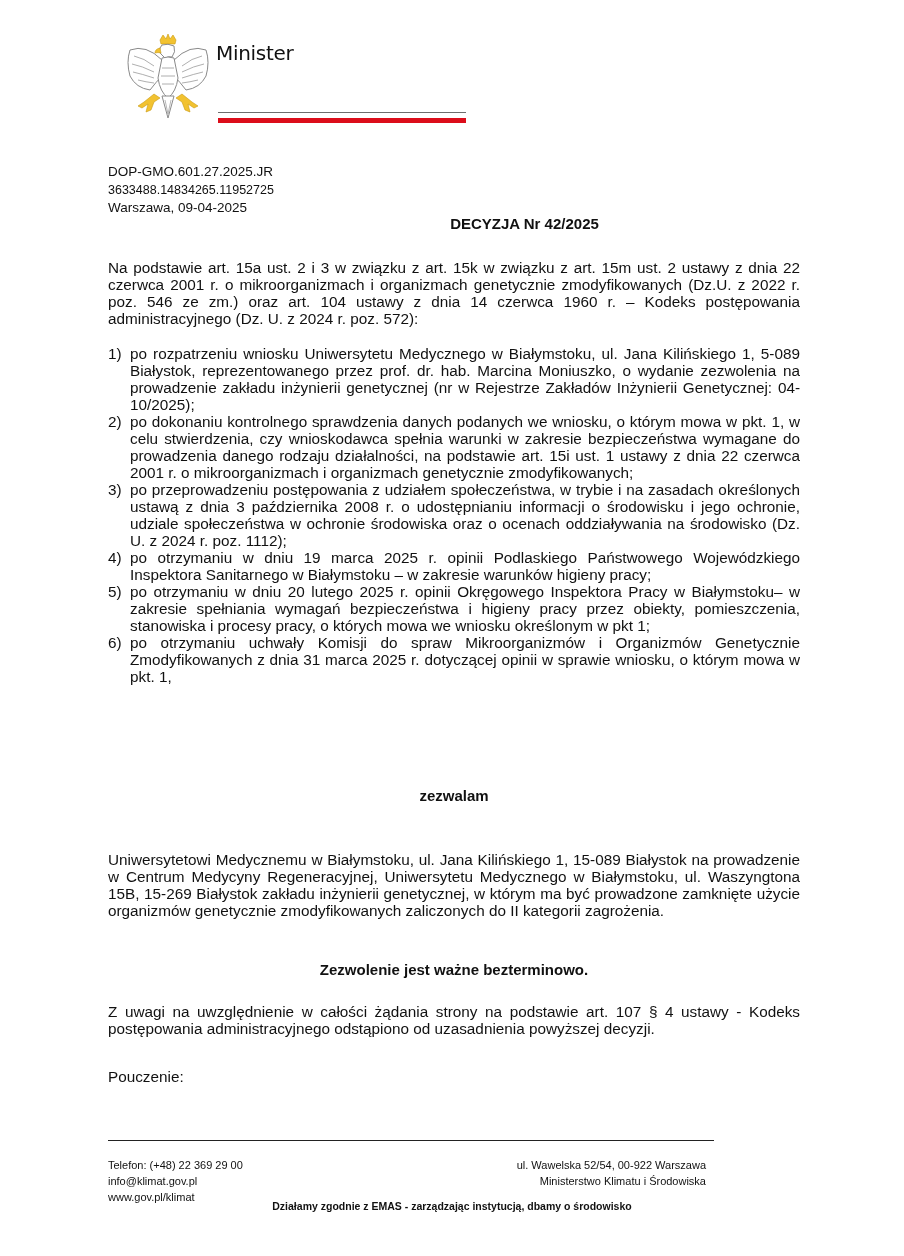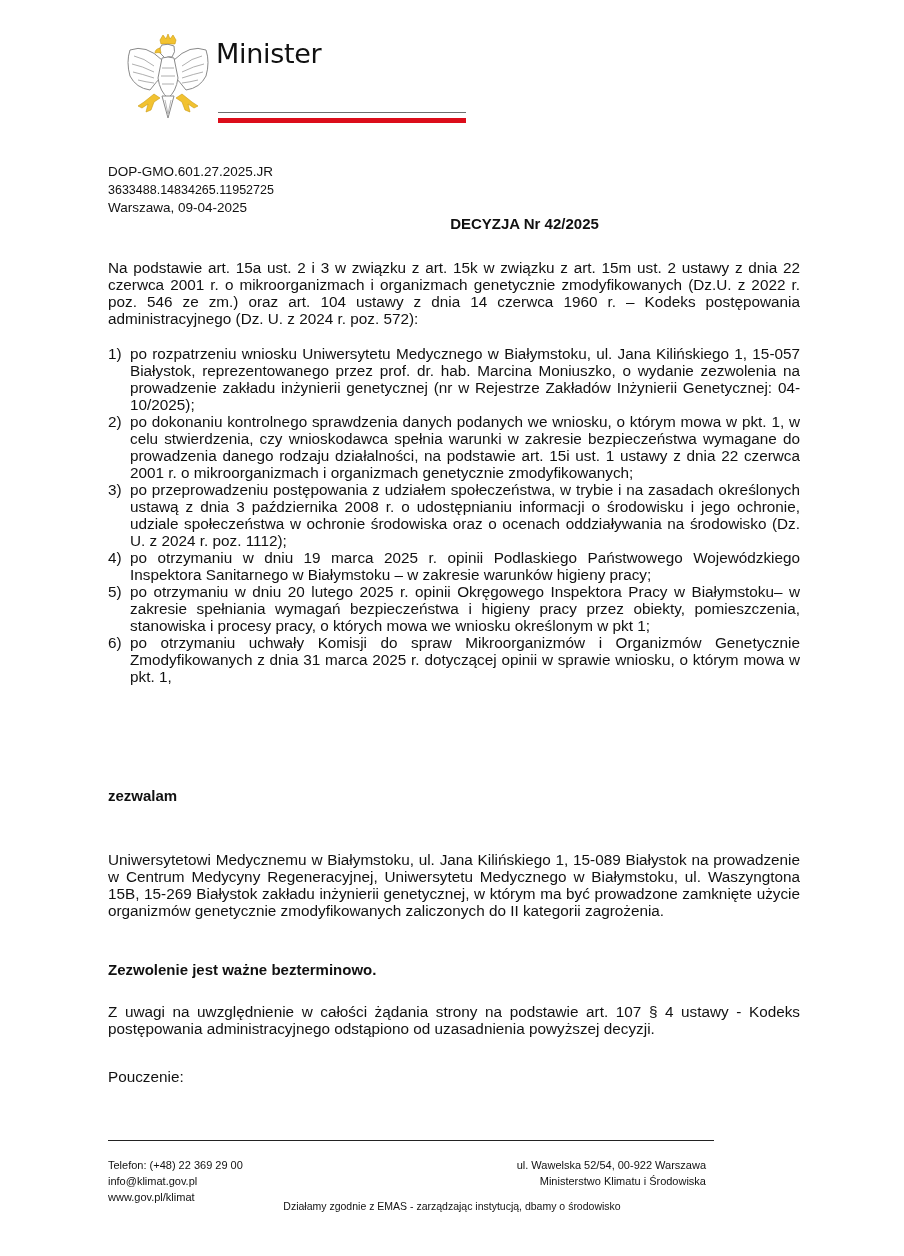--- a/index.html
+++ b/index.html
@@ -9,21 +9,21 @@
       font-family: "Liberation Sans", sans-serif;
       color: #1a1a1a;
       overflow: hidden;
     }
     .logo {
       position: absolute; left: 124px; top: 32px; width: 350px; height: 95px;
     }
     .eagle { position: absolute; left: 0; top: 0; width: 88px; height: 92px; }
     .minister-title {
       position: absolute; left: 92px; top: 6px;
-      font-size: 27px; line-height: 31px; color: #111;
+      font-size: 20px; line-height: 31px; color: #111;
       font-family: "DejaVu Sans", sans-serif; letter-spacing: -0.3px;
     }
     .logo-line-gray {
       position: absolute; left: 94px; top: 80px; width: 248px; height: 1px; background: #6d6d6d;
     }
     .logo-line-red {
       position: absolute; left: 94px; top: 86px; width: 248px; height: 5px; background: #dc0d1a;
     }
     .meta {
       position: absolute; left: 108px; top: 163px;
@@ -40,42 +40,42 @@
       font-size: 15.3px; line-height: 17px; color: #111; text-align: justify;
     }
     .intro { top: 259px; }
     .list { top: 345px; list-style: none; }
     .list li {
       position: relative; padding-left: 22px; text-align: justify;
       margin-bottom: 0;
     }
     .list li .num { position: absolute; left: 0; top: 0; }
     .centered {
-      position: absolute; left: 108px; width: 692px; text-align: left;
+      position: absolute; left: 108px; width: 692px; text-align: center;
       font-weight: bold; font-size: 15px; color: #111;
     }
     .grant { top: 787px; }
     .permit-body { top: 851px; }
     .validity { top: 961px; }
     .justification { top: 1003px; }
     .pouczenie { top: 1068px; }
     .footer-line {
       position: absolute; left: 108px; top: 1140px; width: 606px; height: 1px; background: #222;
     }
     .footer-left {
       position: absolute; left: 108px; top: 1157px;
       font-size: 11px; line-height: 16px; color: #111;
     }
     .footer-right {
       position: absolute; left: 400px; width: 306px; top: 1157px; text-align: right;
       font-size: 11px; line-height: 16px; color: #111;
     }
     .footer-emas {
       position: absolute; left: 0; width: 904px; top: 1200px; text-align: center;
-      font-size: 10.5px; color: #111;
+      font-size: 10.5px; color: #111; font-weight: bold;
     }
     a.link { color: #111; text-decoration: none; }
   </style>
 </head>
 <body>
 
 <div class="logo">
   <svg class="eagle" viewBox="0 0 88 92">
 
     <path d="M36 8 L39 3 L42 7 L44 2 L46 7 L49 3 L52 8 L51 12 L37 12 Z" fill="#f2c230" stroke="#c99a12" stroke-width="0.6"></path>
@@ -110,21 +110,21 @@
   <div>DOP-GMO.601.27.2025.JR</div>
   <div class="sig">3633488.14834265.11952725</div>
   <div>Warszawa, 09-04-2025</div>
 </div>
 
 <div class="decision-title">DECYZJA Nr 42/2025</div>
 
 <p class="body-text intro">Na podstawie art. 15a ust. 2 i 3 w związku z art. 15k w związku z art. 15m ust. 2 ustawy z dnia 22 czerwca 2001 r. o mikroorganizmach i organizmach genetycznie zmodyfikowanych (Dz.U. z 2022 r. poz. 546 ze zm.) oraz art. 104 ustawy z dnia 14 czerwca 1960 r. – Kodeks postępowania administracyjnego (Dz. U. z 2024 r. poz. 572):</p>
 
 <ol class="body-text list">
-  <li><span class="num">1)</span><span>po rozpatrzeniu wniosku Uniwersytetu Medycznego w Białymstoku, ul. Jana Kilińskiego 1, 15-057 Białystok, reprezentowanego przez prof. dr. hab. Marcina Moniuszko, o wydanie zezwolenia na prowadzenie zakładu inżynierii genetycznej (nr w Rejestrze Zakładów Inżynierii Genetycznej: 04-10/2025);</span></li>
+  <li><span class="num">1)</span><span>po rozpatrzeniu wniosku Uniwersytetu Medycznego w Białymstoku, ul. Jana Kilińskiego 1, 5-089 Białystok, reprezentowanego przez prof. dr. hab. Marcina Moniuszko, o wydanie zezwolenia na prowadzenie zakładu inżynierii genetycznej (nr w Rejestrze Zakładów Inżynierii Genetycznej: 04-10/2025);</span></li>
   <li><span class="num">2)</span><span>po dokonaniu kontrolnego sprawdzenia danych podanych we wniosku, o którym mowa w pkt. 1, w celu stwierdzenia, czy wnioskodawca spełnia warunki w zakresie bezpieczeństwa wymagane do prowadzenia danego rodzaju działalności, na podstawie art. 15i ust. 1 ustawy z dnia 22 czerwca 2001 r. o mikroorganizmach i organizmach genetycznie zmodyfikowanych;</span></li>
   <li><span class="num">3)</span><span>po przeprowadzeniu postępowania z udziałem społeczeństwa, w trybie i na zasadach określonych ustawą z dnia 3 października 2008 r. o udostępnianiu informacji o środowisku i jego ochronie, udziale społeczeństwa w ochronie środowiska oraz o ocenach oddziaływania na środowisko (Dz. U. z 2024 r. poz. 1112);</span></li>
   <li><span class="num">4)</span><span>po otrzymaniu w dniu 19 marca 2025 r. opinii Podlaskiego Państwowego Wojewódzkiego Inspektora Sanitarnego w Białymstoku – w zakresie warunków higieny pracy;</span></li>
   <li><span class="num">5)</span><span>po otrzymaniu w dniu 20 lutego 2025 r. opinii Okręgowego Inspektora Pracy w Białymstoku– w zakresie spełniania wymagań bezpieczeństwa i higieny pracy przez obiekty, pomieszczenia, stanowiska i procesy pracy, o których mowa we wniosku określonym w pkt 1;</span></li>
   <li><span class="num">6)</span><span>po otrzymaniu uchwały Komisji do spraw Mikroorganizmów i Organizmów Genetycznie Zmodyfikowanych z dnia 31 marca 2025 r. dotyczącej opinii w sprawie wniosku, o którym mowa w pkt. 1,</span></li>
 </ol>
 
 <div class="centered grant">zezwalam</div>
 
 <p class="body-text permit-body">Uniwersytetowi Medycznemu w Białymstoku, ul. Jana Kilińskiego 1, 15-089 Białystok  na prowadzenie w Centrum Medycyny Regeneracyjnej, Uniwersytetu Medycznego w Białymstoku, ul. Waszyngtona 15B, 15-269 Białystok zakładu inżynierii genetycznej, w którym ma być prowadzone zamknięte użycie organizmów genetycznie zmodyfikowanych zaliczonych do II kategorii zagrożenia.</p>

